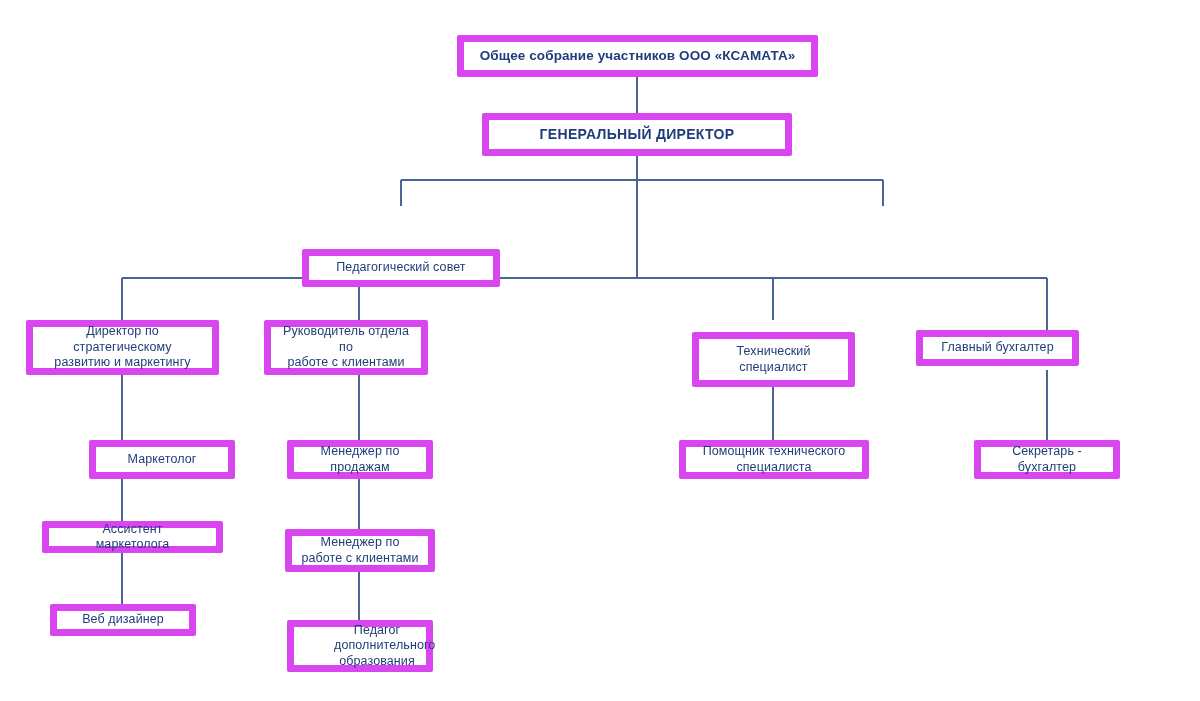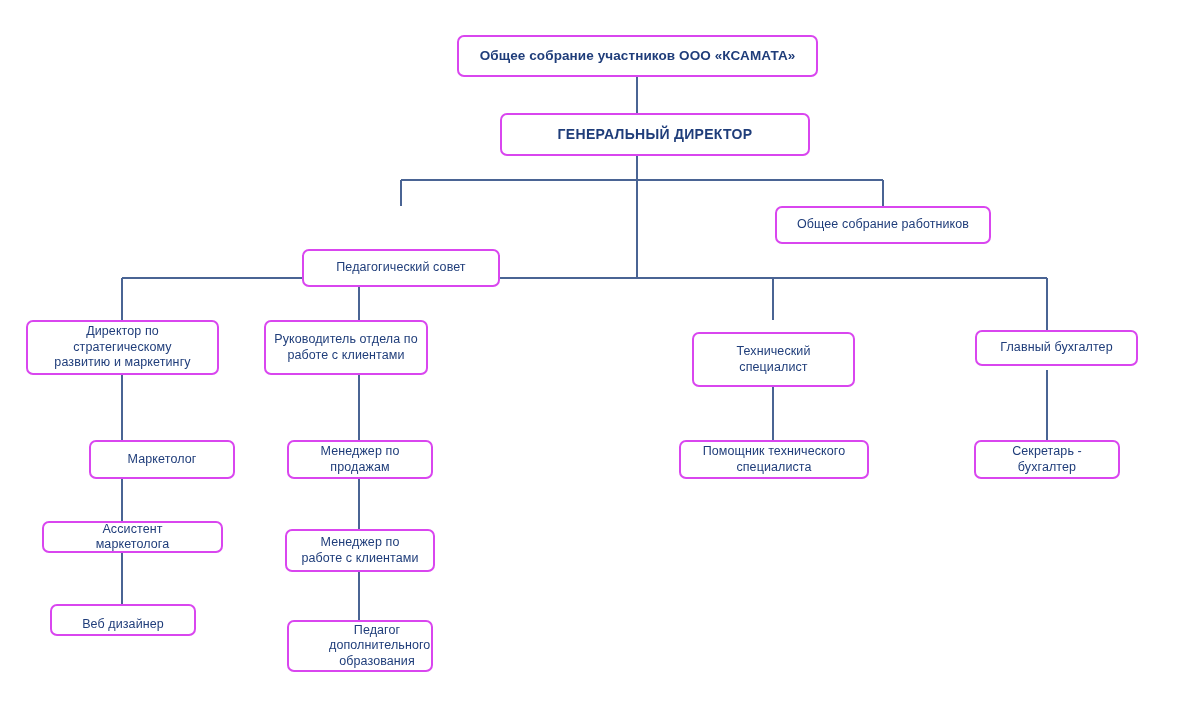--- a/index.html
+++ b/index.html
@@ -27,22 +27,22 @@
     height: 701px;
     pointer-events: none;
   }
   .node {
     position: absolute;
     box-sizing: border-box;
     display: flex;
     align-items: center;
     justify-content: center;
     text-align: center;
-    border: 2px solid #d946ef;
-    border-radius: 7px;
+    border: 7px solid #d946ef;
+    border-radius: 2px;
     background: #ffffff;
     color: #1f3d7a;
     font-size: 12.5px;
     line-height: 15.5px;
     letter-spacing: 0.1px;
     padding: 2px 6px;
     z-index: 2;
   }
   .node .label {
     display: block;
@@ -92,49 +92,46 @@
       <line x1="773" y1="375" x2="773" y2="440"></line>
 
       <line x1="1047" y1="370" x2="1047" y2="440"></line>
     </g>
   </svg>
 
   <div class="node root" style="left:457px; top:35px; width:361px; height:42px;">
     <span class="label">Общее собрание участников ООО «КСАМАТА»</span>
   </div>
 
-  <div class="node exec" style="left:500px; top:113px; width:310px; height:43px;">
+  <div class="node exec" style="left:482px; top:113px; width:310px; height:43px;">
     <span class="label">ГЕНЕРАЛЬНЫЙ ДИРЕКТОР</span>
   </div>
 
   <div class="node" style="left:302px; top:206px; width:198px; height:38px;margin-top:43px;">
     <span class="label">Педагогический совет</span>
   </div>
 
-  <div class="node" style="left:775px; top:206px; width:216px; height:38px;">
-    <span class="label">Общее собрание работников</span>
-  </div>
 
   <div class="node" style="left:26px; top:320px; width:193px; height:55px;">
     <span class="label">Директор по
 стратегическому
 развитию и маркетингу</span>
   </div>
 
   <div class="node" style="left:264px; top:320px; width:164px; height:55px;">
     <span class="label">Руководитель отдела по
 работе с клиентами</span>
   </div>
 
   <div class="node" style="left:692px; top:320px; width:163px; height:55px;margin-top:12px;">
     <span class="label">Технический
 специалист</span>
   </div>
 
-  <div class="node" style="left:975px; top:330px; width:163px; height:36px;">
+  <div class="node" style="left:916px; top:330px; width:163px; height:36px;">
     <span class="label">Главный бухгалтер</span>
   </div>
 
   <div class="node" style="left:50px; top:440px; width:146px; height:39px;margin-left:39px;">
     <span class="label">Маркетолог</span>
   </div>
 
   <div class="node" style="left:287px; top:440px; width:146px; height:39px;">
     <span class="label">Менеджер по
 продажам</span>

